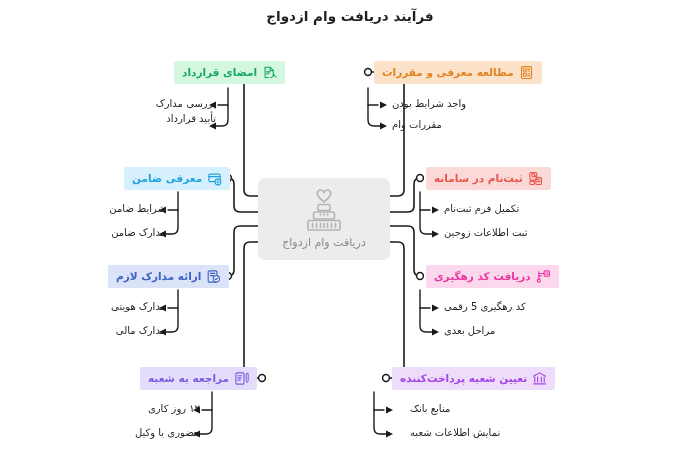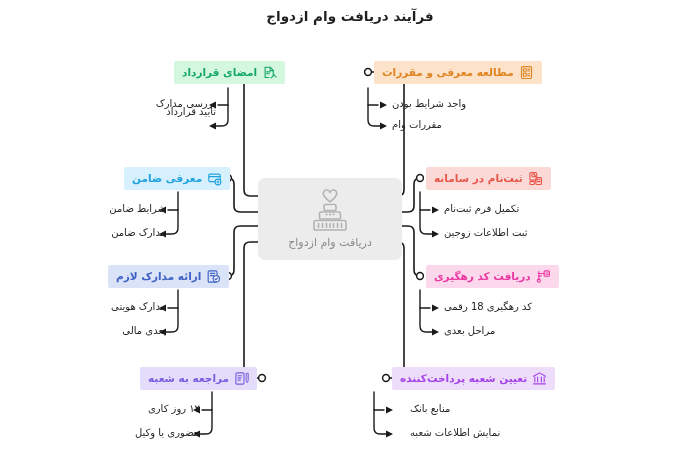--- a/index.html
+++ b/index.html
@@ -61,21 +61,21 @@
   }
   svg.wires polygon.tip {
     fill: #1a1a1a;
   }
 
   
   .center-node {
     position: absolute;
     left: 258px;
     top: 178px;
-    width: 144px;
+    width: 132px;
     height: 82px;
     background: #ececed;
     border-radius: 7px;
     display: flex;
     flex-direction: column;
     align-items: center;
     justify-content: center;
     gap: 3px;
   }
   .center-node .cn-icon { line-height: 0; }
@@ -207,21 +207,21 @@
         <path d="M5 3.5h8l5 5v8.5"></path>
           <path d="M13 3.5V9h5"></path>
           <path d="M5 3.5v16.5h6"></path>
         <path d="M7.5 11h5M7.5 14h4"></path>
         <path d="M14.5 20.5c2-1 3.5-3 4.5-5.5 1 2.5 2 3.5 3.5 4"></path>
       </svg>
     </span>
     <span class="n-label">امضای قرارداد</span>
   </div>
   <div class="sub r" style="right:484px; top:98px;">بررسی مدارک</div>
-  <div class="sub r" style="right:484px; top:106px;">تأیید قرارداد</div>
+  <div class="sub r" style="right:484px; top:113px;">تأیید قرارداد</div>
 
   <div class="node" id="n-guarantor-intro" style="left: 124px; top: 167px; background: rgb(214, 240, 253); color: rgb(31, 163, 224);">
     <span class="n-icon">
       <svg width="15" height="15" viewBox="0 0 24 24" fill="none" stroke="#1fa3e0" stroke-width="1.8" stroke-linecap="round" stroke-linejoin="round">
         <rect x="3" y="5" width="18" height="12" rx="2"></rect>
           <path d="M3 9h18"></path>
         <circle cx="17.5" cy="17.5" r="4.6" fill="#ffffff"></circle>
         <path d="M17.5 15.4v4.2M15.4 17.5h4.2"></path>
       </svg>
     </span>
@@ -235,21 +235,21 @@
       <svg width="15" height="15" viewBox="0 0 24 24" fill="none" stroke="#3f63c4" stroke-width="1.8" stroke-linecap="round" stroke-linejoin="round">
         <rect x="3.5" y="3" width="14" height="18" rx="2"></rect>
         <path d="M7 7h7M7 10.5h5"></path>
         <circle cx="16.5" cy="15.5" r="5" fill="#ffffff"></circle>
         <path d="M14.3 15.6l1.6 1.6 2.9-3"></path>
       </svg>
     </span>
     <span class="n-label">ارائه مدارک لازم</span>
   </div>
   <div class="sub r" style="right:534px; top:301px;">مدارک هویتی</div>
-  <div class="sub r" style="right:534px; top:325px;">بعدی مالی</div>
+  <div class="sub r" style="right:534px; top:325px;">مدارک مالی</div>
 
   <div class="node" id="n-branch-visit" style="left: 140px; top: 367px; background: rgb(227, 221, 251); color: rgb(123, 92, 224);">
     <span class="n-icon">
       <svg width="15" height="15" viewBox="0 0 24 24" fill="none" stroke="#7b5ce0" stroke-width="1.8" stroke-linecap="round" stroke-linejoin="round">
         <rect x="3" y="3" width="13" height="18" rx="2"></rect>
         <path d="M6.2 7.5h6M6.2 11h5M6.2 14.5h4"></path>
         <path d="M19.5 4.5v11l1.6 3 1.6-3v-11z" stroke-width="1.6"></path>
       </svg>
     </span>
     <span class="n-label">مراجعه به شعبه</span>
@@ -294,21 +294,21 @@
         <rect x="13" y="3" width="8.5" height="8.5" rx="1.6"></rect>
         <path d="M16.2 6.2h.01M19 6.2h.01M16.2 8.8h.01M19 8.8h.01" stroke-width="2.2"></path>
         <path d="M13 7.2H4.5"></path>
         <path d="M4.5 4.2v12"></path>
         <path d="M4.5 11h4"></path>
         <circle cx="4.5" cy="18.6" r="2.4"></circle>
       </svg>
     </span>
     <span class="n-label">دریافت کد رهگیری</span>
   </div>
-  <div class="sub l" style="left:444px; top:301px;">کد رهگیری 18 رقمی</div>
+  <div class="sub l" style="left:444px; top:301px;">کد رهگیری 5 رقمی</div>
   <div class="sub l" style="left:444px; top:325px;">مراحل بعدی</div>
 
   <div class="node" id="n-paying-branch" style="left: 392px; top: 367px; background: rgb(237, 221, 251); color: rgb(165, 68, 232);">
     <span class="n-icon">
       <svg width="15" height="15" viewBox="0 0 24 24" fill="none" stroke="#a544e8" stroke-width="1.8" stroke-linecap="round" stroke-linejoin="round">
         <path d="M2.5 8.5L12 3l9.5 5.5"></path>
         <path d="M4.5 9.5v8M9 9.5v8M15 9.5v8M19.5 9.5v8"></path>
         <path d="M2.5 20.5h19"></path>
       </svg>
     </span>

